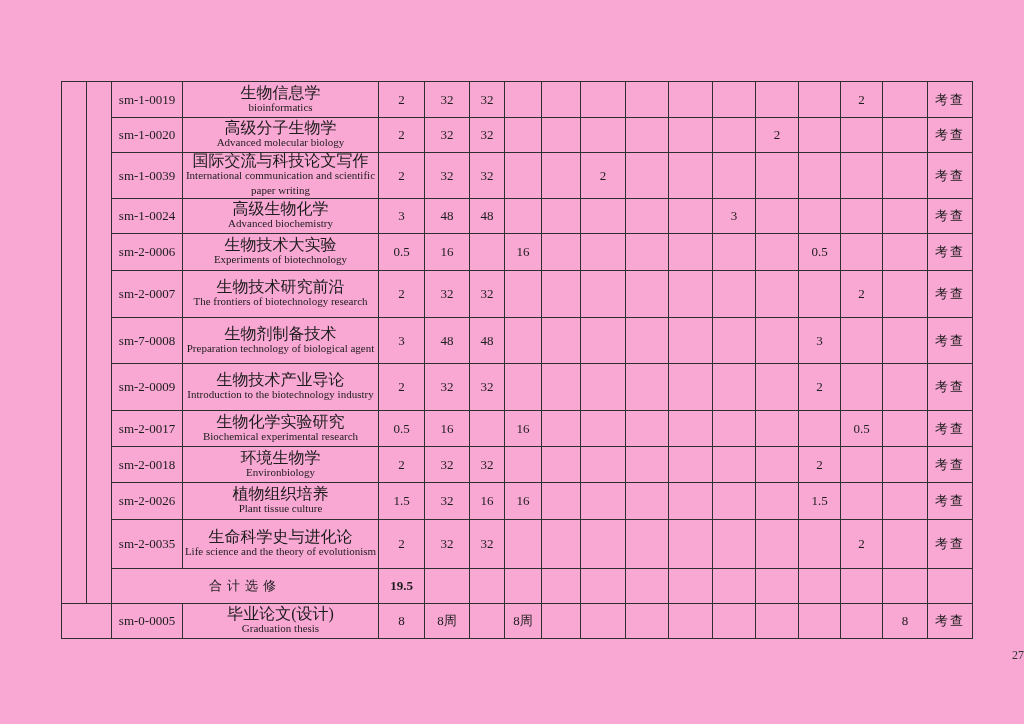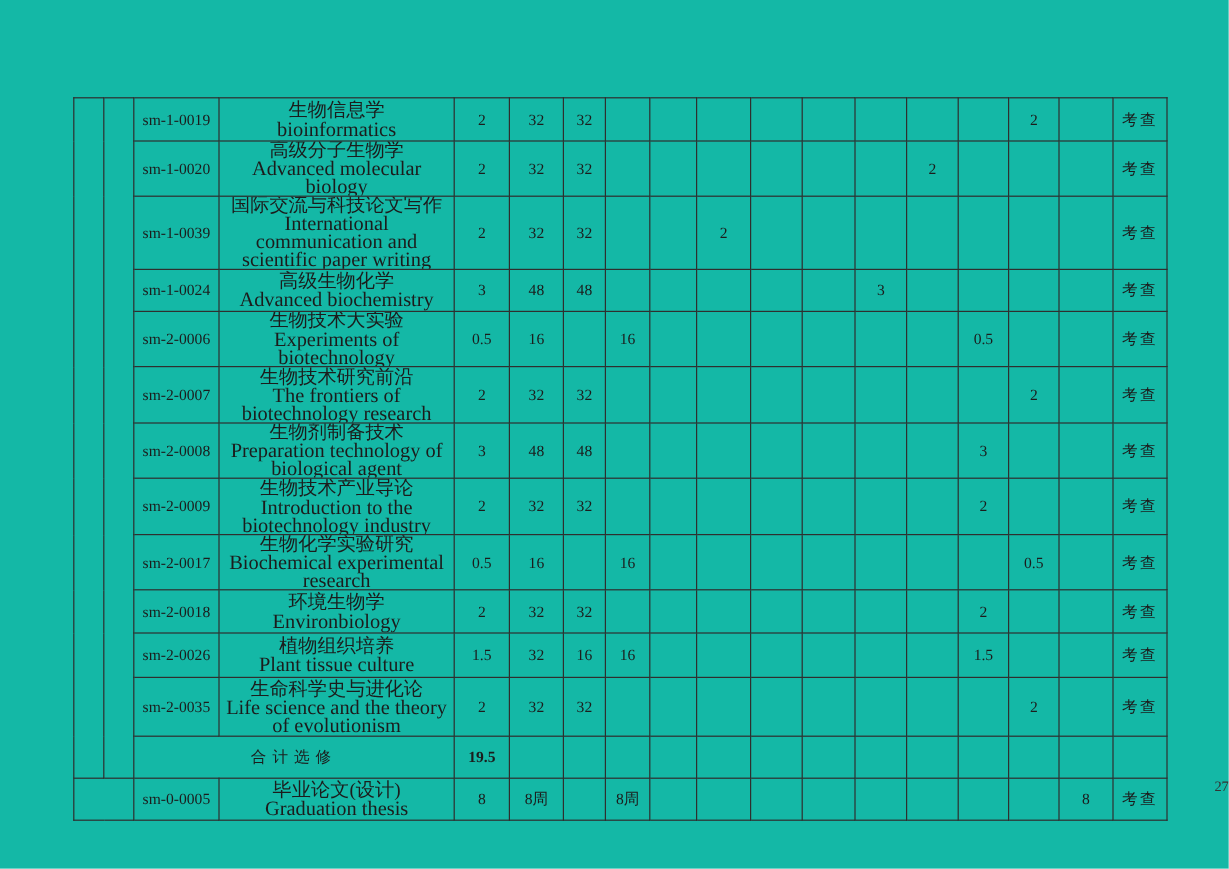--- a/index.html
+++ b/index.html
@@ -4,21 +4,21 @@
 <style>
   html, body {
     margin: 0;
     padding: 0;
     background: #ffffff;
   }
   .page {
     position: relative;
     width: 1024px;
     height: 724px;
-    background: #14b8a6;
+    background: #f9a8d4;
     font-family: "Liberation Serif", serif;
     color: #1c1c1c;
     overflow: hidden;
   }
   .tablewrap {
     position: absolute;
     left: 61px;
     top: 81px;
   }
   table.curriculum {
@@ -36,21 +36,21 @@
   }
   td.name-cell {
     text-align: left;
     padding: 1px 2px 1px 4px;
   }
   .name-zh {
     font-size: 16px;
     line-height: 15px;
   }
   .name-en {
-    font-size: 17px;
+    font-size: 11px;
     line-height: 15px;
   }
   td.code-cell {
     font-size: 12.5px;
   }
   td.assess-cell {
     letter-spacing: 2px;
     font-size: 12.5px;
   }
   td.summary-label-cell {
@@ -234,21 +234,21 @@
             <td></td>
             <td></td>
             <td></td>
             <td></td>
             <td></td>
             <td>2</td>
             <td></td>
             <td class="assess-cell">考查</td>
           </tr>
           <tr>
-            <td class="code-cell">sm-2-0008</td>
+            <td class="code-cell">sm-7-0008</td>
             <td class="name-cell">
               <div class="name-zh">生物剂制备技术</div>
               <div class="name-en">Preparation technology of biological agent</div>
             </td>
             <td>3</td>
             <td>48</td>
             <td>48</td>
             <td></td>
             <td></td>
             <td></td>

